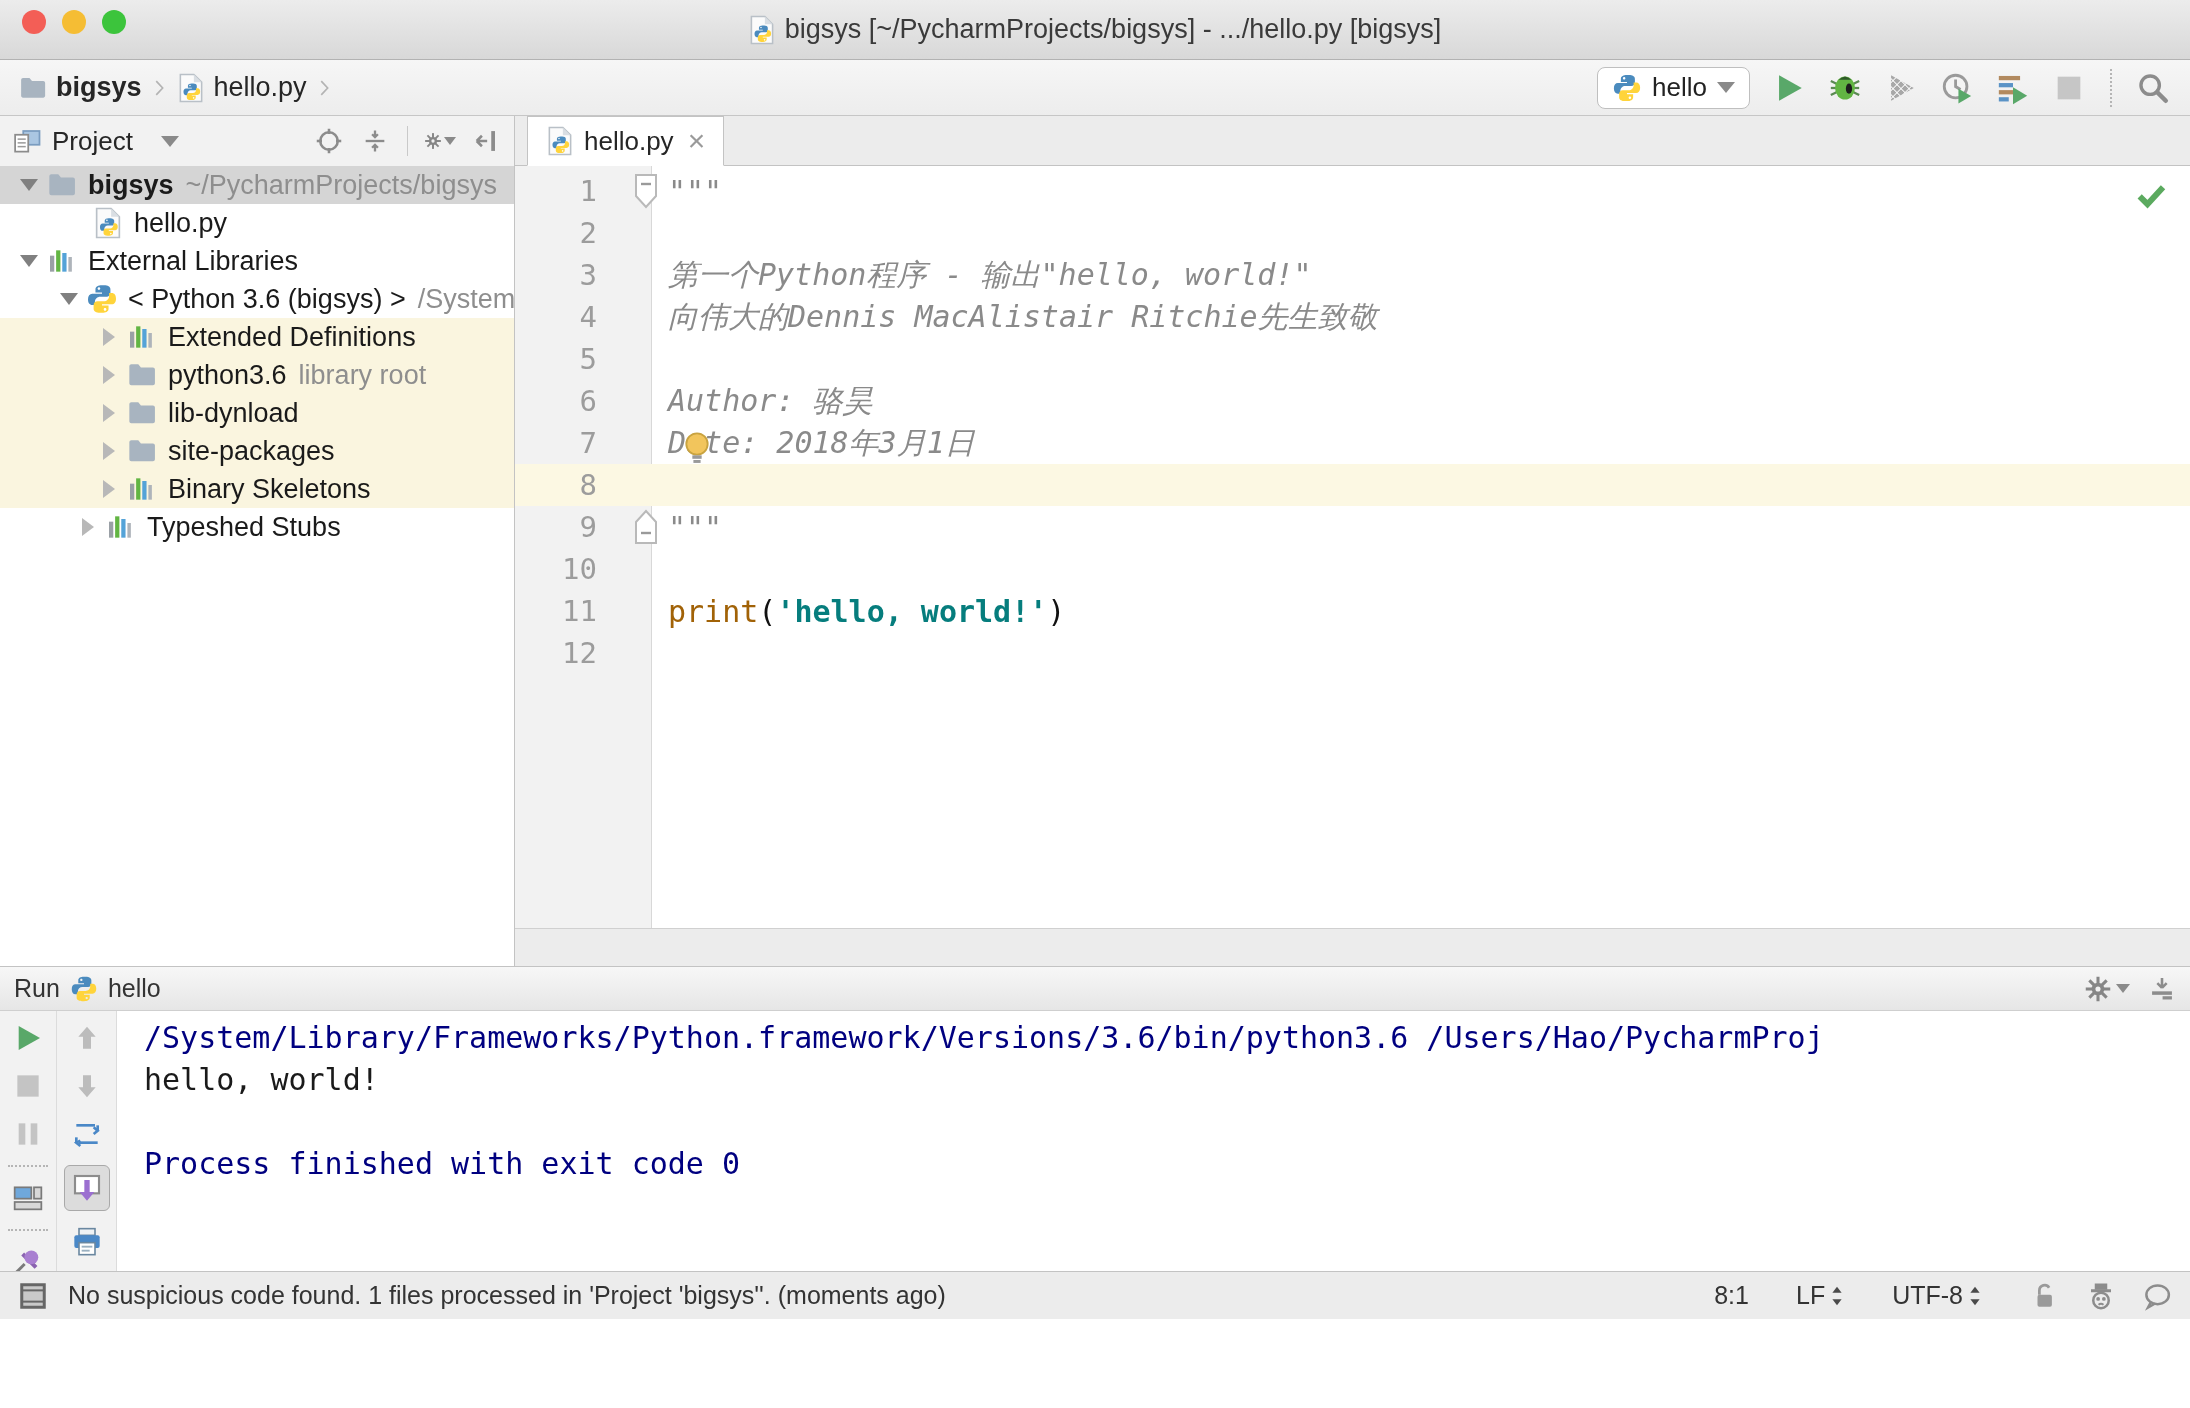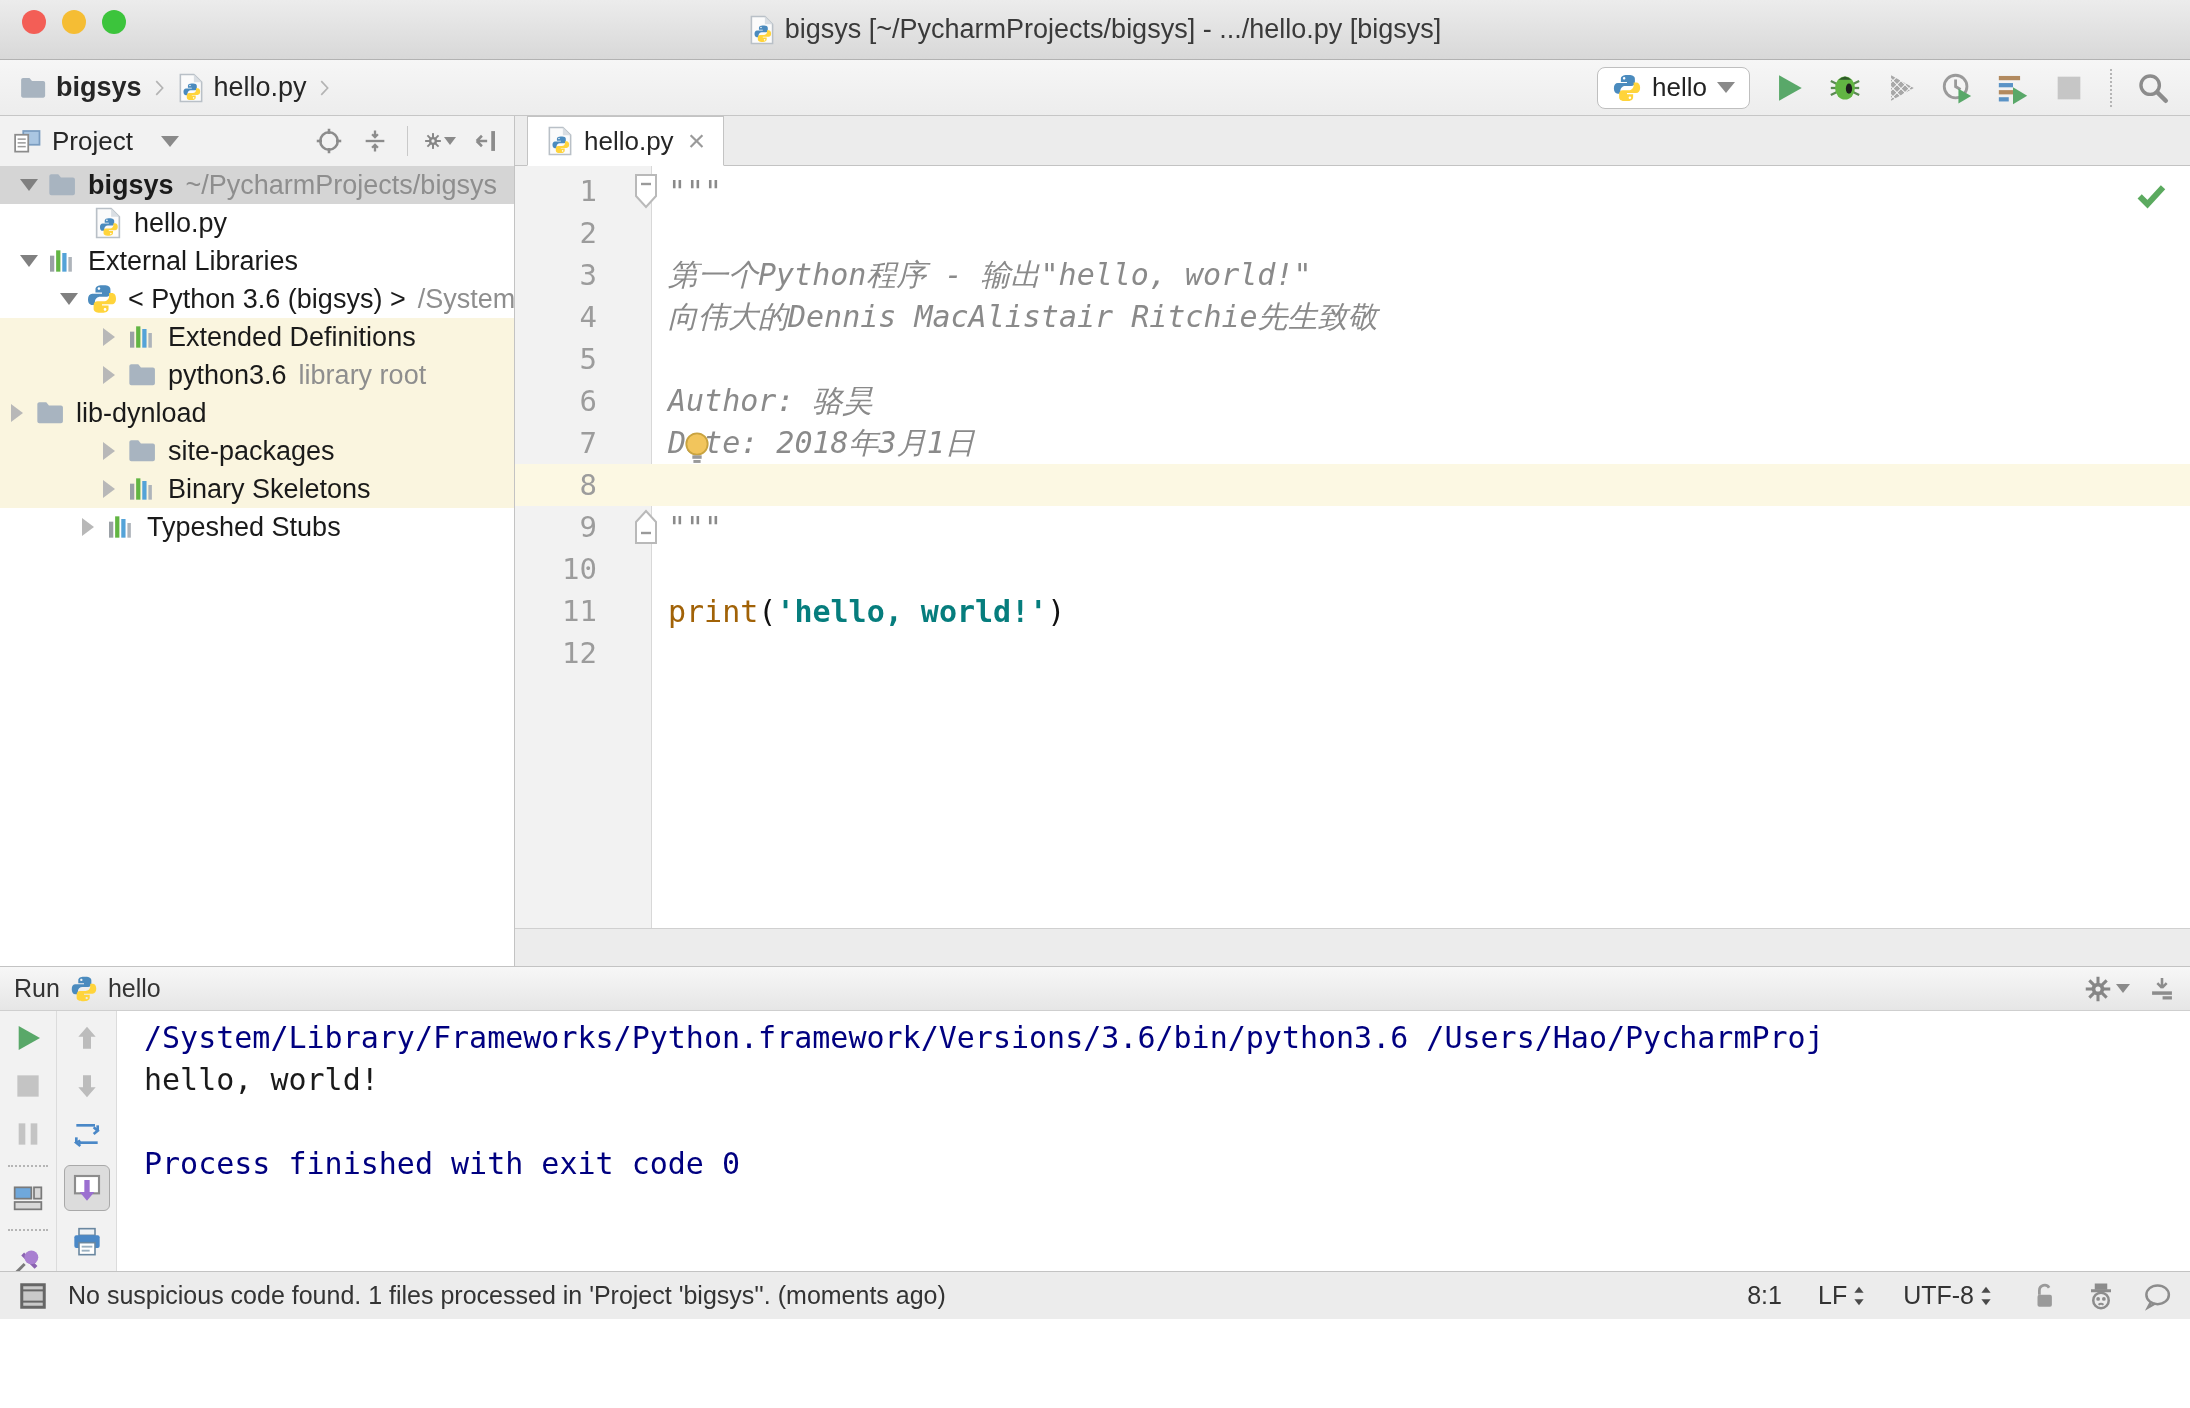--- a/index.html
+++ b/index.html
@@ -104,21 +104,21 @@
   .con-line { white-space:pre; }
   .con-line.system { color:#000080; }
   .con-line.stdout { color:#1a1a1a; }
 
   
   .statusbar { height:48px; border-top:1px solid #c3c3c3; background:#ececec; display:flex; align-items:center;
                padding:0 18px; font-size:25px; color:#333; }
   .sb-left { display:flex; align-items:center; gap:20px; min-width:0; }
   .sb-tw { width:30px; height:30px; flex:none; }
   .sb-msg { white-space:nowrap; }
-  .sb-right { margin-left:auto; display:flex; align-items:center; gap:36px; }
+  .sb-right { margin-left:auto; display:flex; align-items:center; gap:47px; }
   .sb-item { display:flex; align-items:center; gap:4px; }
   .sb-item .ud { width:16px; height:24px; }
   .sb-ic { width:30px; height:30px; }
   .ic svg, .ic { display:block; }
   .ic > svg { width:100%; height:100%; }
 </style>
 </head>
 <body>
 
 <div class="window">
@@ -415,21 +415,21 @@
               <i></i>
             </span>
             <span class="ic t-ic">
               <svg viewBox="0 0 24 24">
                 <path fill="#a8b4c0" d="M2.5 5.5c0-.8.7-1.5 1.5-1.5h5.2l2 2.3h9c.8 0 1.5.7 1.5 1.5v10.4c0 .8-.7 1.5-1.5 1.5H4c-.8 0-1.5-.7-1.5-1.5V5.5z"></path>
               </svg>
             </span>
             <span class="t-label">python3.6</span>
             <span class="t-suffix">library root</span>
           </div>
-          <div class="tree-row hl" style="">
+          <div class="tree-row hl" style="padding-left:92px">
             <span class="tw right">
               <i></i>
             </span>
             <span class="ic t-ic">
               <svg viewBox="0 0 24 24">
                 <path fill="#a8b4c0" d="M2.5 5.5c0-.8.7-1.5 1.5-1.5h5.2l2 2.3h9c.8 0 1.5.7 1.5 1.5v10.4c0 .8-.7 1.5-1.5 1.5H4c-.8 0-1.5-.7-1.5-1.5V5.5z"></path>
               </svg>
             </span>
             <span class="t-label">lib-dynload</span>
           </div>

